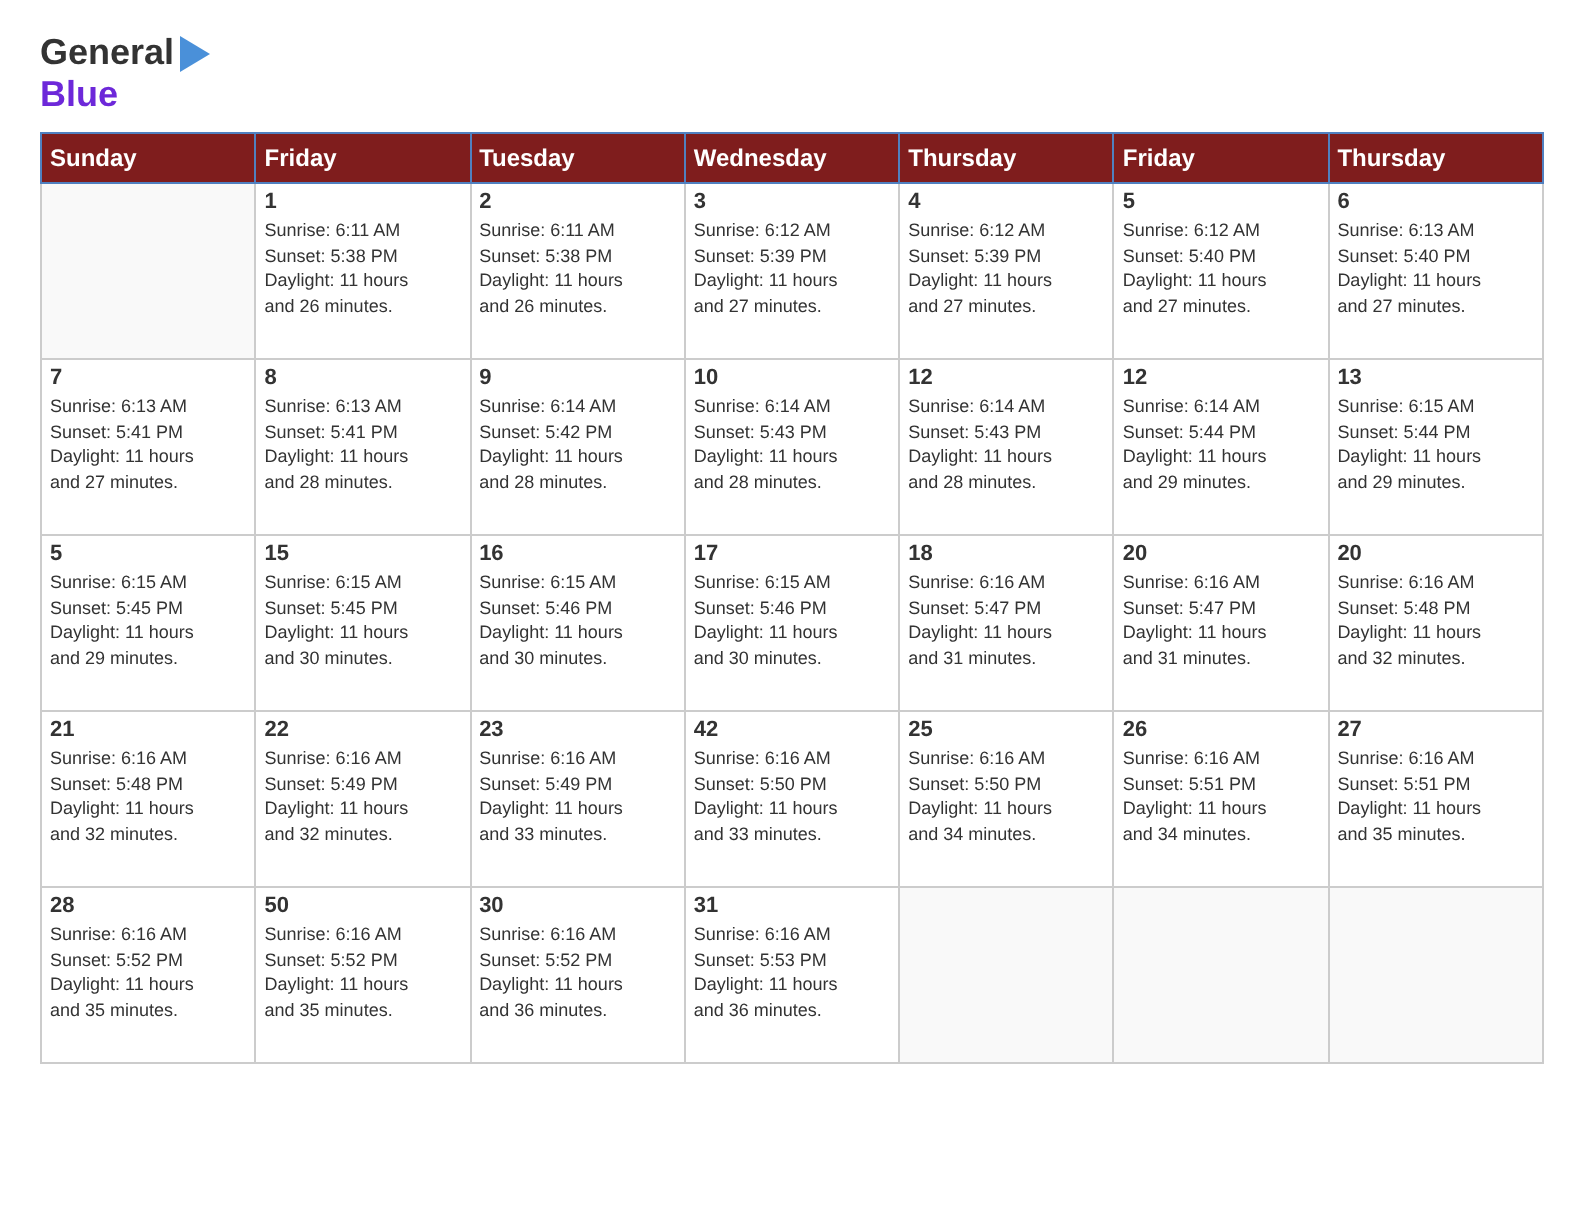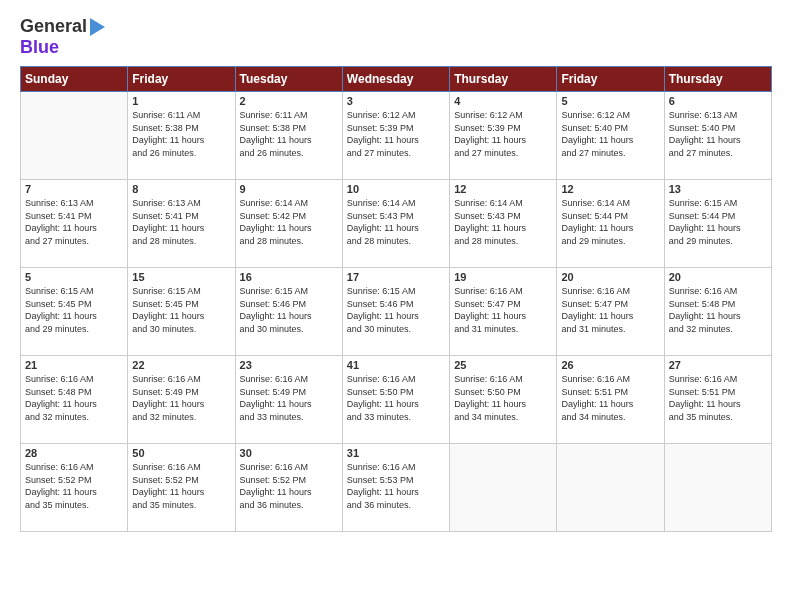--- a/index.html
+++ b/index.html
@@ -184,21 +184,21 @@
           </td>
           <td>
             <div class="day-num">16</div>
             <div class="day-info">Sunrise: 6:15 AM<br>Sunset: 5:46 PM<br>Daylight: 11 hours<br>and 30 minutes.</div>
           </td>
           <td>
             <div class="day-num">17</div>
             <div class="day-info">Sunrise: 6:15 AM<br>Sunset: 5:46 PM<br>Daylight: 11 hours<br>and 30 minutes.</div>
           </td>
           <td>
-            <div class="day-num">19</div>
+            <div class="day-num">18</div>
             <div class="day-info">Sunrise: 6:16 AM<br>Sunset: 5:47 PM<br>Daylight: 11 hours<br>and 31 minutes.</div>
           </td>
           <td>
             <div class="day-num">20</div>
             <div class="day-info">Sunrise: 6:16 AM<br>Sunset: 5:47 PM<br>Daylight: 11 hours<br>and 31 minutes.</div>
           </td>
           <td>
             <div class="day-num">20</div>
             <div class="day-info">Sunrise: 6:16 AM<br>Sunset: 5:48 PM<br>Daylight: 11 hours<br>and 32 minutes.</div>
           </td>
@@ -210,21 +210,21 @@
           </td>
           <td>
             <div class="day-num">22</div>
             <div class="day-info">Sunrise: 6:16 AM<br>Sunset: 5:49 PM<br>Daylight: 11 hours<br>and 32 minutes.</div>
           </td>
           <td>
             <div class="day-num">23</div>
             <div class="day-info">Sunrise: 6:16 AM<br>Sunset: 5:49 PM<br>Daylight: 11 hours<br>and 33 minutes.</div>
           </td>
           <td>
-            <div class="day-num">41</div>
+            <div class="day-num">42</div>
             <div class="day-info">Sunrise: 6:16 AM<br>Sunset: 5:50 PM<br>Daylight: 11 hours<br>and 33 minutes.</div>
           </td>
           <td>
             <div class="day-num">25</div>
             <div class="day-info">Sunrise: 6:16 AM<br>Sunset: 5:50 PM<br>Daylight: 11 hours<br>and 34 minutes.</div>
           </td>
           <td>
             <div class="day-num">26</div>
             <div class="day-info">Sunrise: 6:16 AM<br>Sunset: 5:51 PM<br>Daylight: 11 hours<br>and 34 minutes.</div>
           </td>

